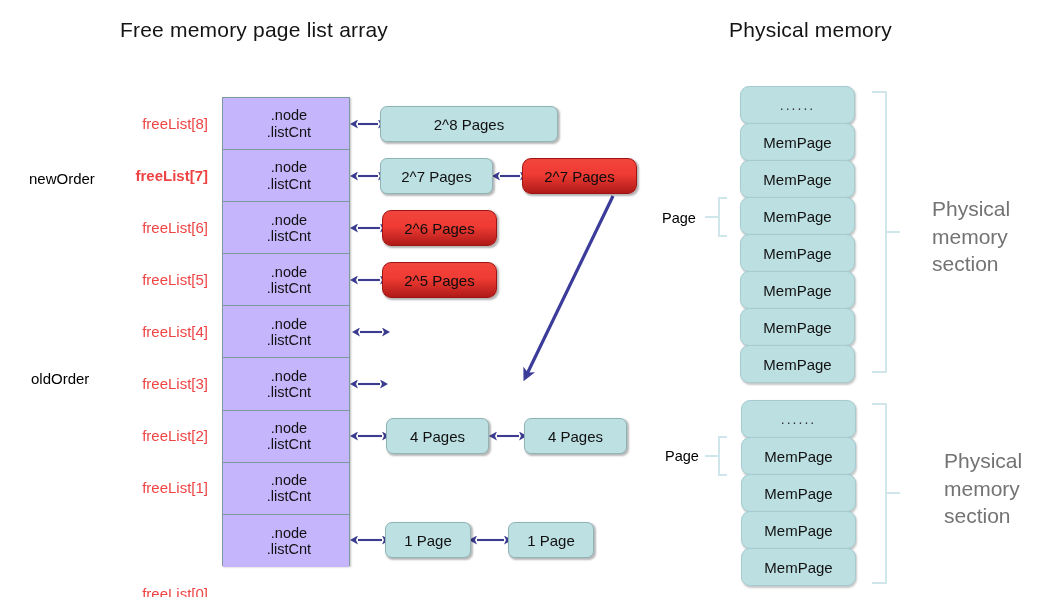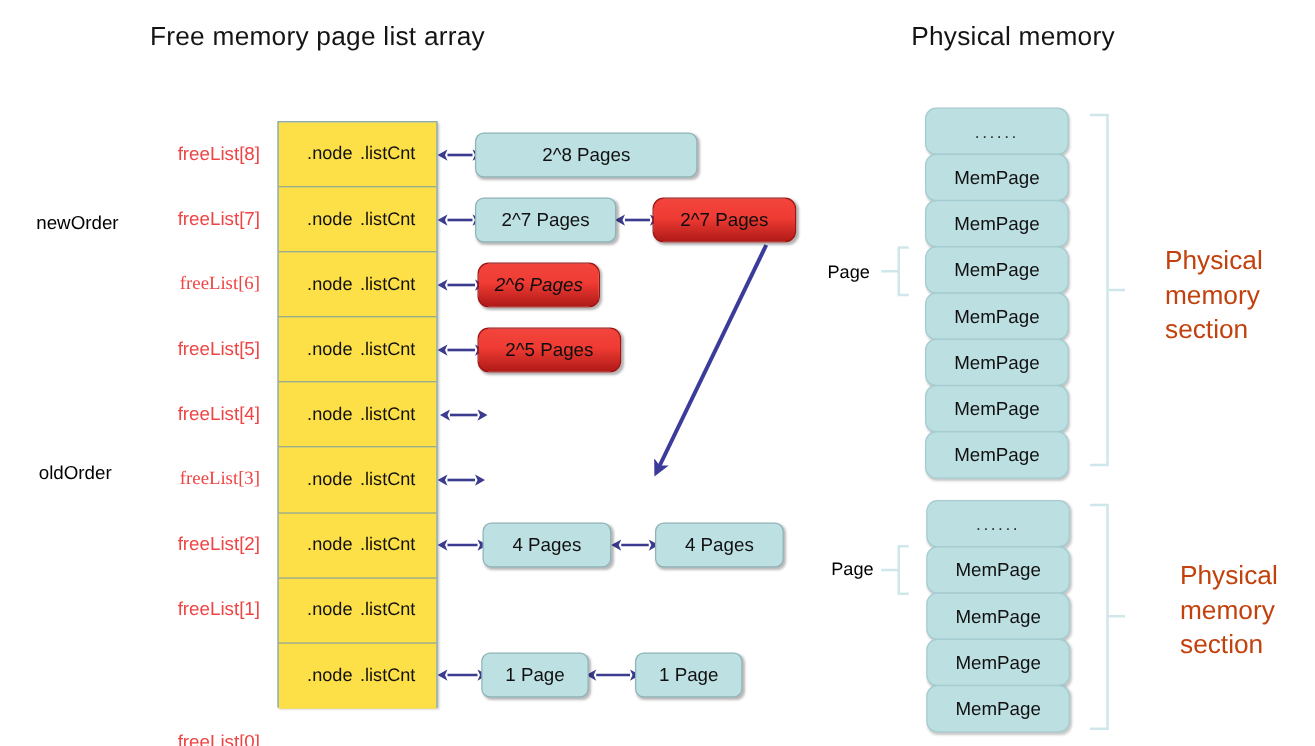--- a/index.html
+++ b/index.html
@@ -50,22 +50,23 @@
     border: 1px solid #7a9a9e;
     box-sizing: border-box;
     background: #bde3e5;
     box-shadow: 1px 1px 2px rgba(0,0,0,0.25);
   }
   .array-cell {
     position: relative;
     height: 52.1px;
     box-sizing: border-box;
     border-bottom: 1px solid #7a9a9e;
-    background: #fde047;
+    background: #c4b5fd;
     display: flex;
+    flex-direction: column;
     align-items: center;
     justify-content: center;
     line-height: 1.12;
   }
   .array-cell:last-child { border-bottom: none; }
   .array-cell span {
     font-size: 14.5px;
     color: #111;
     display: block;
     text-align: center;
@@ -123,42 +124,42 @@
   
   .bracket { stroke: #cfe7ea; stroke-width: 2; fill: none; }
 
   .small-label {
     font-size: 14.5px;
     color: #000;
     white-space: nowrap;
   }
   .section-label {
     font-size: 21px;
-    color: #c2410c;
+    color: #737373;
     line-height: 1.32;
     white-space: nowrap;
   }
 </style>
 </head>
 <body>
 
 <div id="canvas">
 
   <div class="abs title" style="left:120px; top:18px;">Free memory page list array</div>
   <div class="abs title" style="left:729px; top:18px;">Physical memory</div>
 
   <div class="abs order-label" style="left:29px; top:170px;">newOrder</div>
   <div class="abs order-label" style="left:31px; top:370px;">oldOrder</div>
 
   <div class="abs row-label" style="left:68px; top:115px; width:140px;">freeList[8]</div>
-  <div class="abs row-label" style="left:68px; top:167px; width:140px;">freeList[7]</div>
-  <div class="abs row-label" style="left:68px; top:219px; width:140px;font-family:Liberation Serif, serif;">freeList[6]</div>
+  <div class="abs row-label" style="left:68px; top:167px; width:140px;font-weight:bold;">freeList[7]</div>
+  <div class="abs row-label" style="left:68px; top:219px; width:140px;">freeList[6]</div>
   <div class="abs row-label" style="left:68px; top:271px; width:140px;">freeList[5]</div>
   <div class="abs row-label" style="left:68px; top:323px; width:140px;text-align:right;">freeList[4]</div>
-  <div class="abs row-label" style="left:68px; top:375px; width:140px;font-family:Liberation Serif, serif;">freeList[3]</div>
+  <div class="abs row-label" style="left:68px; top:375px; width:140px;">freeList[3]</div>
   <div class="abs row-label" style="left:68px; top:427px; width:140px;">freeList[2]</div>
   <div class="abs row-label" style="left:68px; top:479px; width:140px;">freeList[1]</div>
   <div class="abs row-label" style="left:68px; top:542px; width:140px;margin-top:43px;">freeList[0]</div>
 
   <div class="abs" id="freelist-array">
     <div class="array-cell">
       <span>.node</span>
       <span>.listCnt</span>
     </div>
     <div class="array-cell">
@@ -236,21 +237,21 @@
 
     <path d="M872,404 L886,404 L886,583 L872,583" class="bracket"></path>
     <path d="M886,493 L900,493" class="bracket"></path>
   </svg>
 
   <div class="abs node-box node-blue" style="left:380px; top:106px; width:178px; height:36px;">2^8 Pages</div>
 
   <div class="abs node-box node-blue" style="left:380px; top:158px; width:113px; height:36px;">2^7 Pages</div>
   <div class="abs node-box node-red" style="left:522px; top:158px; width:115px; height:36px;">2^7 Pages</div>
 
-  <div class="abs node-box node-red" style="left:382px; top:210px; width:98px; height:36px;font-style:italic;">2^6 Pages</div>
+  <div class="abs node-box node-red" style="left:382px; top:210px; width:115px; height:36px;">2^6 Pages</div>
 
   <div class="abs node-box node-red" style="left:382px; top:262px; width:115px; height:36px;">2^5 Pages</div>
 
 
 
   <div class="abs node-box node-blue" style="left:386px; top:418px; width:103px; height:36px;">4 Pages</div>
   <div class="abs node-box node-blue" style="left:524px; top:418px; width:103px; height:36px;">4 Pages</div>
 
   <div class="abs node-box node-blue" style="left:385px; top:522px; width:86px; height:36px;">1 Page</div>
   <div class="abs node-box node-blue" style="left:508px; top:522px; width:86px; height:36px;">1 Page</div>

